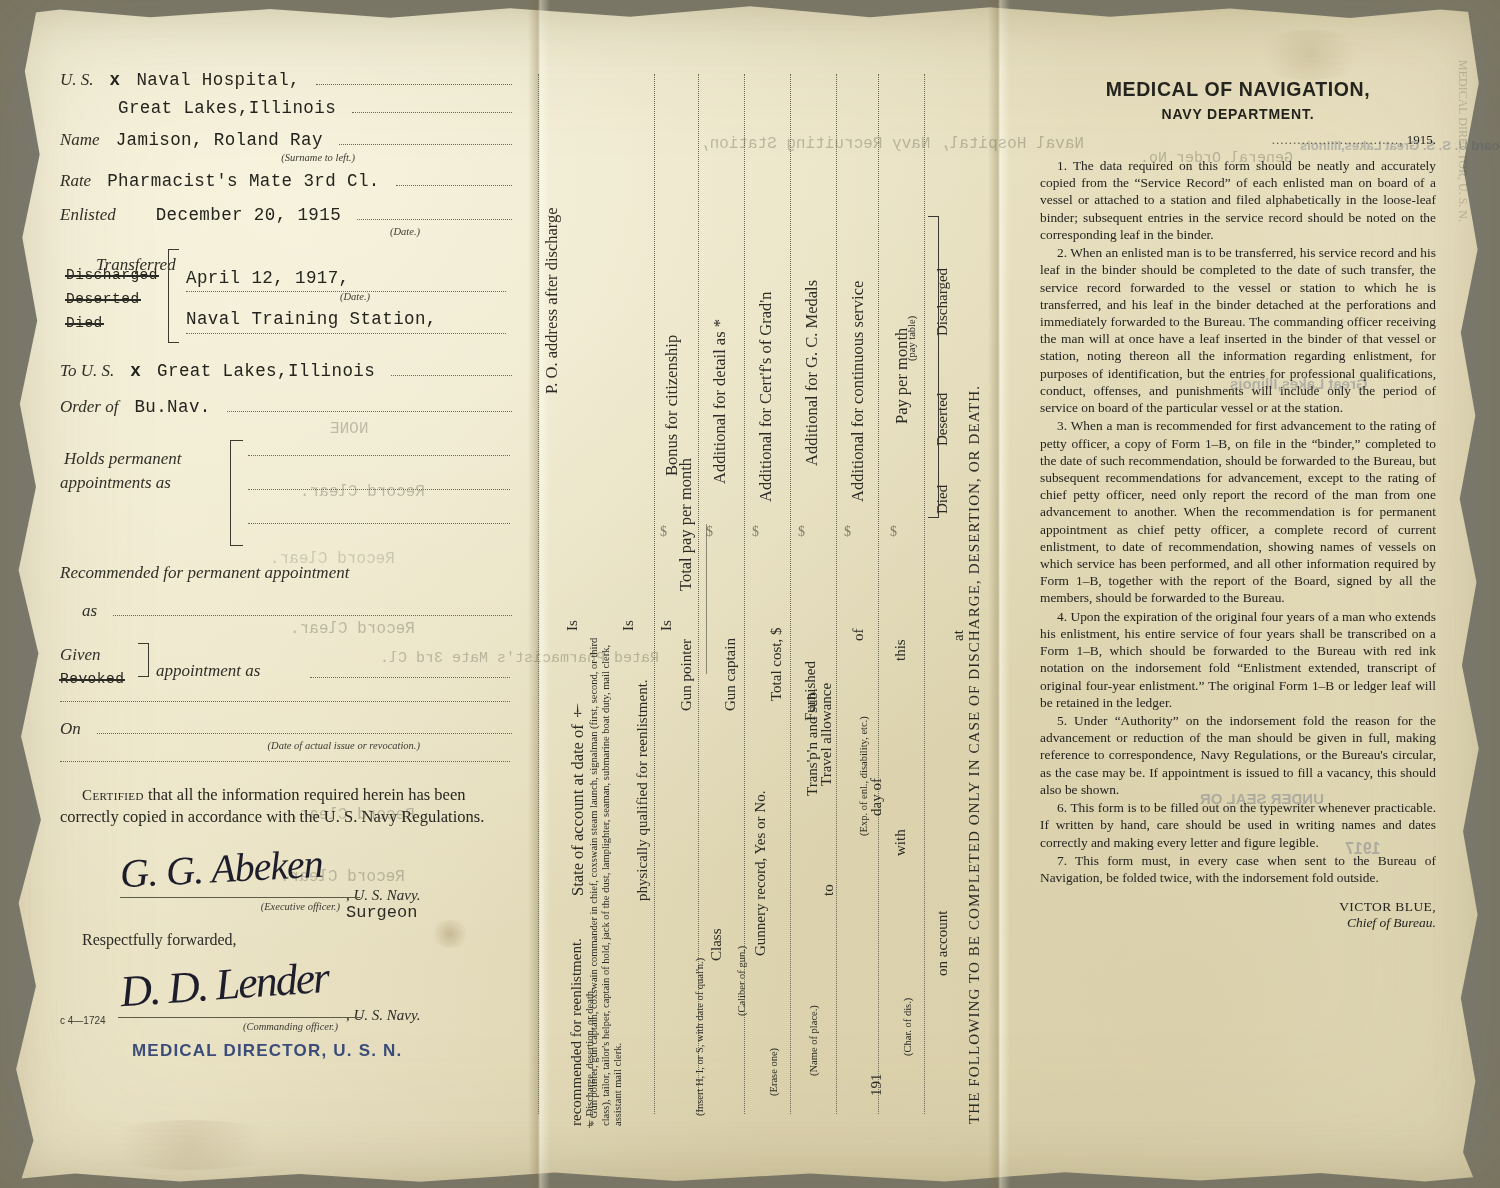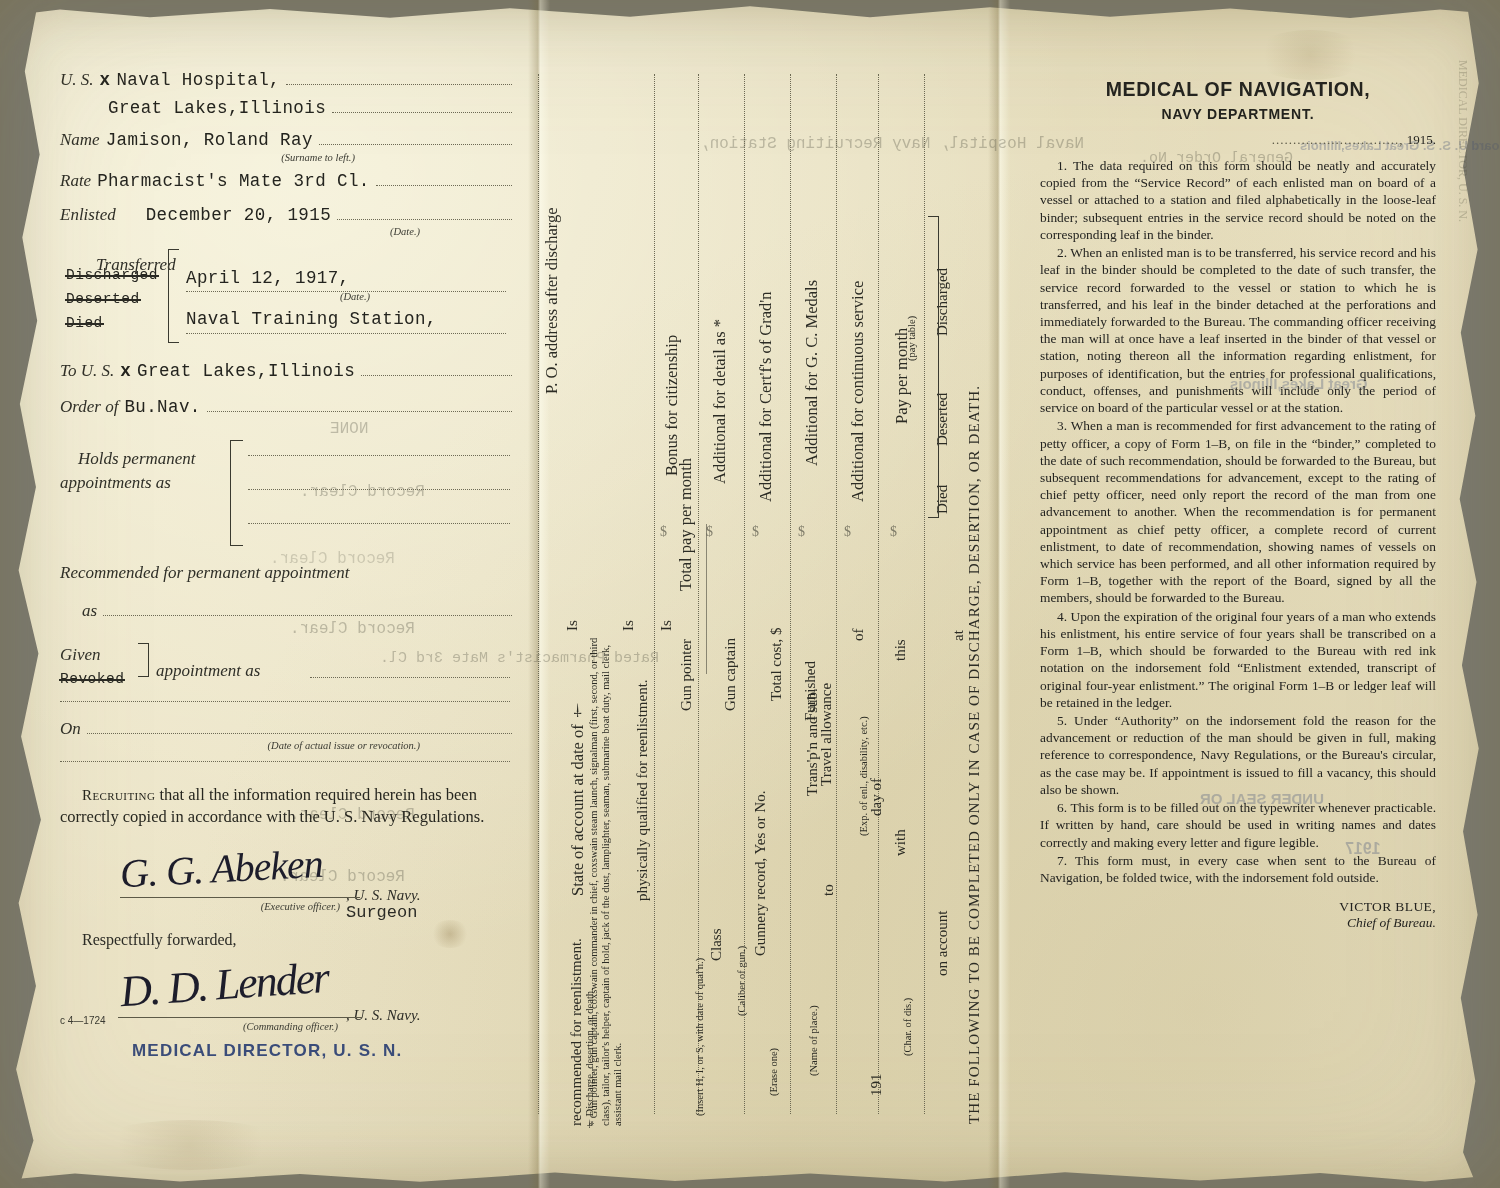--- a/index.html
+++ b/index.html
@@ -42,21 +42,21 @@
   }
   .lbl{font-style:italic;font-family:"Liberation Serif",serif;font-size:17px;color:#2f2f28;}
   .typed{
     font-family:"Liberation Mono", monospace;
     font-size:17.5px;letter-spacing:.4px;color:#24241f;
   }
   .dotline{
     border-bottom:1px dotted #6d6a55;
     flex:1;height:1px;align-self:flex-end;margin-bottom:5px;
   }
-  .row{display:flex;align-items:center;gap:6px;margin-bottom:13px;}
+  .row{display:flex;align-items:center;gap:16px;margin-bottom:13px;}
   .sub{font-size:10.5px;font-style:italic;text-align:right;color:#3a3a32;}
 
   .strike{position:relative;font-family:"Liberation Mono",monospace;font-size:14.5px;letter-spacing:.5px;color:#24241f;}
   .strike:after{
     content:"";position:absolute;left:-1px;right:-1px;top:52%;height:1.5px;background:#2a2a24;
   }
 
   
   .brace{
     position:absolute;left:232px;top:455px;width:14px;height:100px;
@@ -232,21 +232,21 @@
       <span class="dotline"></span>
     </div>
 
     <div class="row" style="margin-bottom:28px;">
       <span class="lbl">Order of</span>
       <span class="typed">Bu.Nav.</span>
       <span class="dotline"></span>
     </div>
 
     <div style="position:relative;height:118px;">
-      <div class="lbl" style="position:absolute;left:18px;top:4px;">Holds permanent</div>
+      <div class="lbl" style="position:absolute;left:4px;top:4px;">Holds permanent</div>
       <div class="lbl" style="position:absolute;left:0;top:28px;">appointments as</div>
       <div style="position:absolute;left:170px;top:-5px;height:104px;width:12px;border-top:1.4px solid #3a3a30;border-left:1.4px solid #3a3a30;border-bottom:1.4px solid #3a3a30;"></div>
       <div style="position:absolute;left:188px;top:10px;width:262px;border-bottom:1px dotted #6d6a55;"></div>
       <div style="position:absolute;left:188px;top:44px;width:262px;border-bottom:1px dotted #6d6a55;"></div>
       <div style="position:absolute;left:188px;top:78px;width:262px;border-bottom:1px dotted #6d6a55;"></div>
     </div>
 
     <div class="lbl" style="margin-bottom:18px;">Recommended for permanent appointment</div>
 
     <div class="row" style="margin-bottom:24px;">
@@ -265,21 +265,21 @@
 
     <div class="row" style="margin-top:18px;margin-bottom:1px;">
       <span class="lbl">On</span>
       <span class="dotline"></span>
     </div>
     <div class="sub" style="width:300px;margin:0 0 10px 60px;">(Date of actual issue or revocation.)</div>
 
     <div style="width:450px;border-bottom:1px dotted #6d6a55;margin-bottom:22px;"></div>
 
     <div class="cert">
-      <span style="display:inline-block;width:22px;"></span><span class="smallcaps" style="font-size:15px;letter-spacing:.4px;">Recruiting</span>
+      <span style="display:inline-block;width:22px;"></span><span class="smallcaps" style="font-size:15px;letter-spacing:.4px;">Certified</span>
       <span>that all the information required herein has been correctly copied in accordance with the U. S. Navy Regulations.</span>
     </div>
 
     <div style="position:relative;height:120px;margin-top:16px;">
       <div class="sig" style="position:absolute;left:60px;top:0;">G. G. Abeken</div>
       <div style="position:absolute;left:286px;top:42px;font-size:15px;font-style:italic;">, U. S. Navy.</div>
       <div style="position:absolute;left:60px;top:52px;width:240px;border-bottom:1px solid #5d5a48;"></div>
       <div class="sub" style="position:absolute;left:80px;top:56px;width:200px;">(Executive officer.)</div>
       <div style="position:absolute;left:286px;top:58px;font-family:'Liberation Mono',monospace;font-size:17px;">Surgeon</div>
       <div style="position:absolute;left:22px;top:86px;font-size:16px;">Respectfully forwarded,</div>

